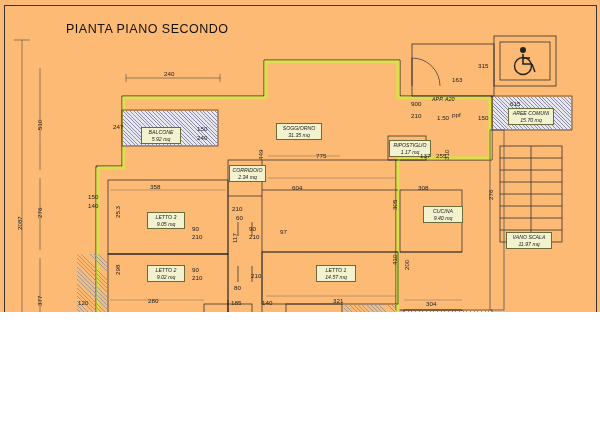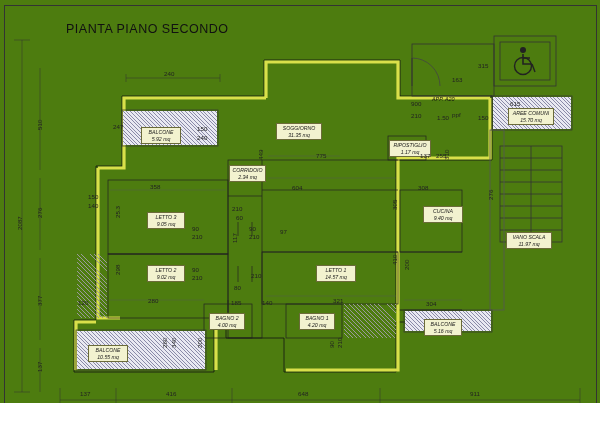--- a/index.html
+++ b/index.html
@@ -1,17 +1,17 @@
 <!DOCTYPE html>
 <html><head>
 <meta charset="utf-8">
 <style>
   html,body{margin:0;padding:0;background:#ffffff;}
   body{font-family:"Liberation Sans",sans-serif;}
-  #page{position:relative;width:600px;height:403px;background:#4d7c0f;overflow:hidden;}
+  #page{position:relative;width:600px;height:312px;background:#fdba74;overflow:hidden;}
   .abs{position:absolute;}
   .ttl{font-size:12.5px;letter-spacing:.5px;color:#111;white-space:nowrap;}
   .dim{font-size:6.2px;color:#222;white-space:nowrap;font-family:"Liberation Sans",sans-serif;}
   .dimv{font-size:6.2px;color:#222;white-space:nowrap;transform-origin:left top;transform:rotate(-90deg);}
   .rm{font-size:5.2px;color:#1a1a1a;white-space:nowrap;font-style:italic;text-align:center;line-height:1.25;}
   .rmbox{border:0.7px solid #6b6b3a;background:#f2f2cf;padding:1px 2px;}
   .lbl{font-size:5.4px;color:#111;white-space:nowrap;}
   .hatch{
     background-image:repeating-linear-gradient(45deg,#9a9a9a 0 0.6px,transparent 0.6px 3px);
   }

